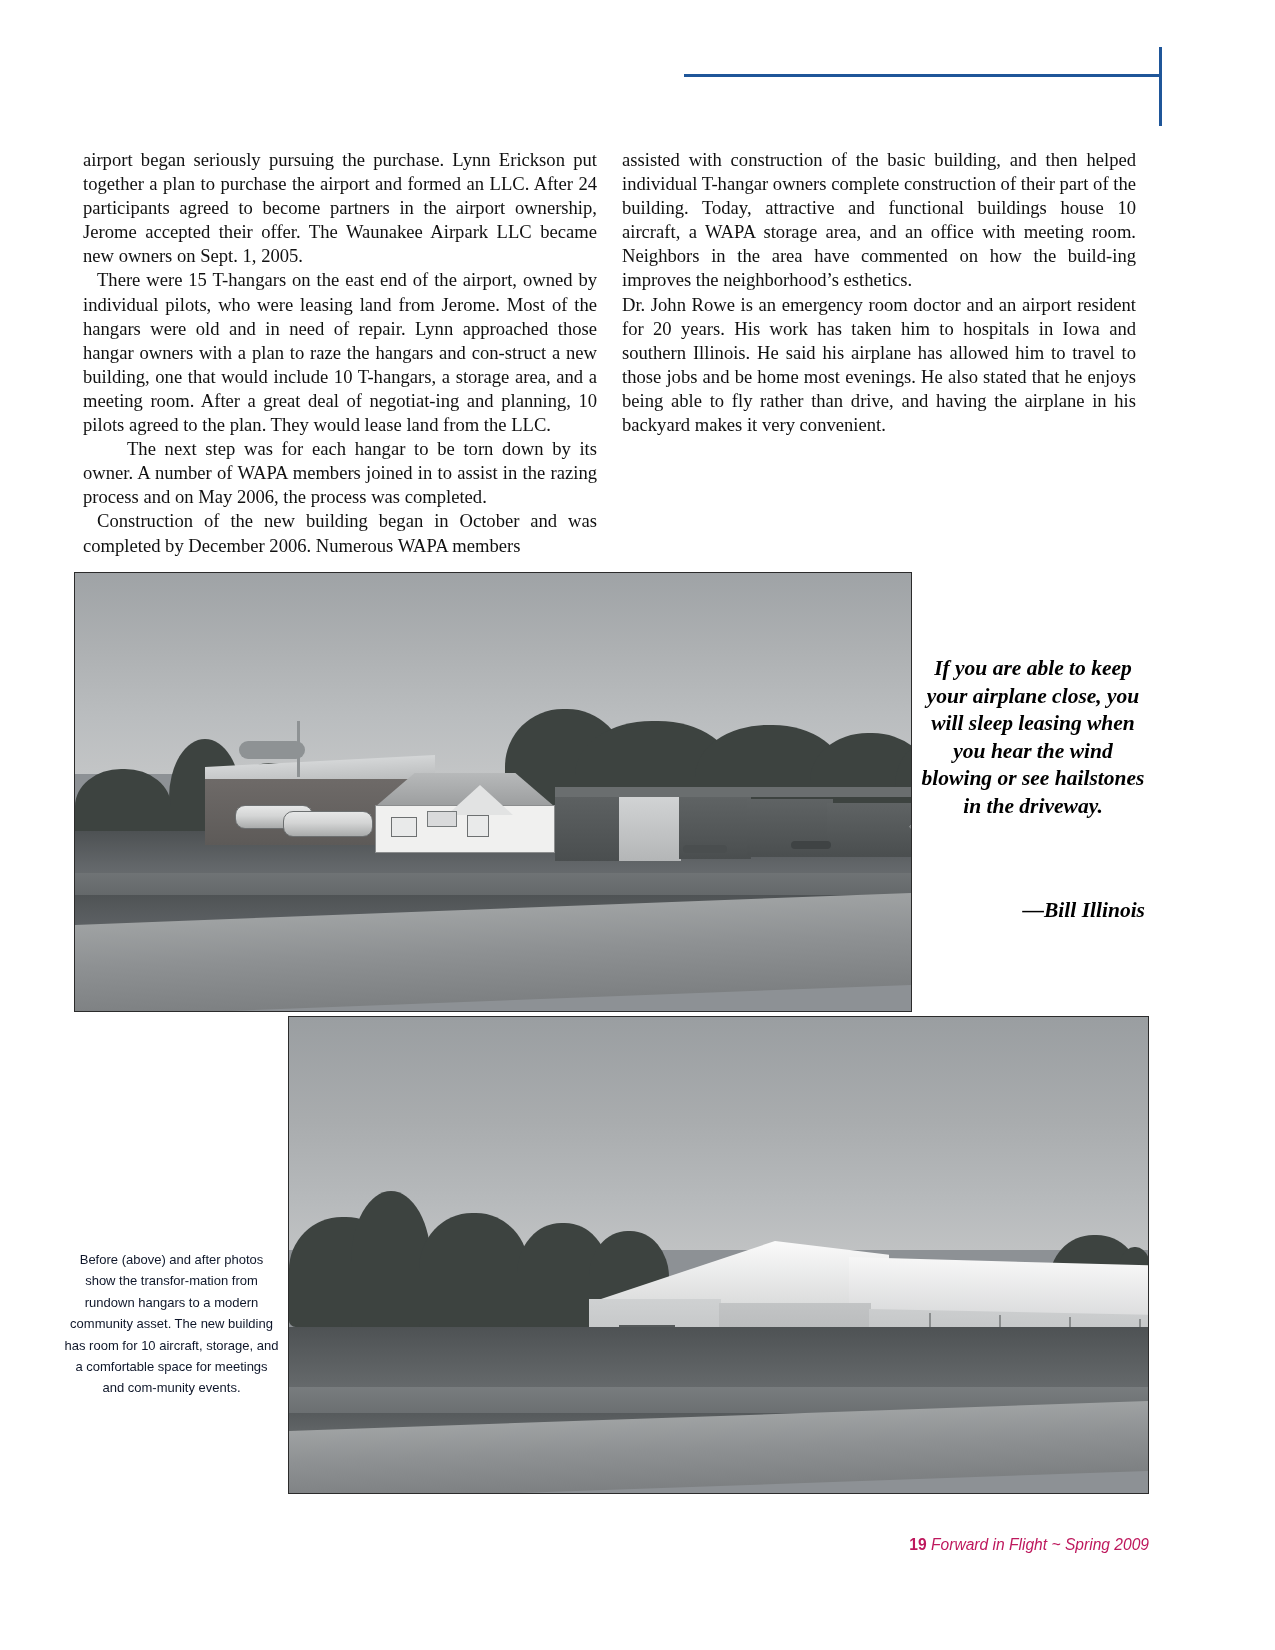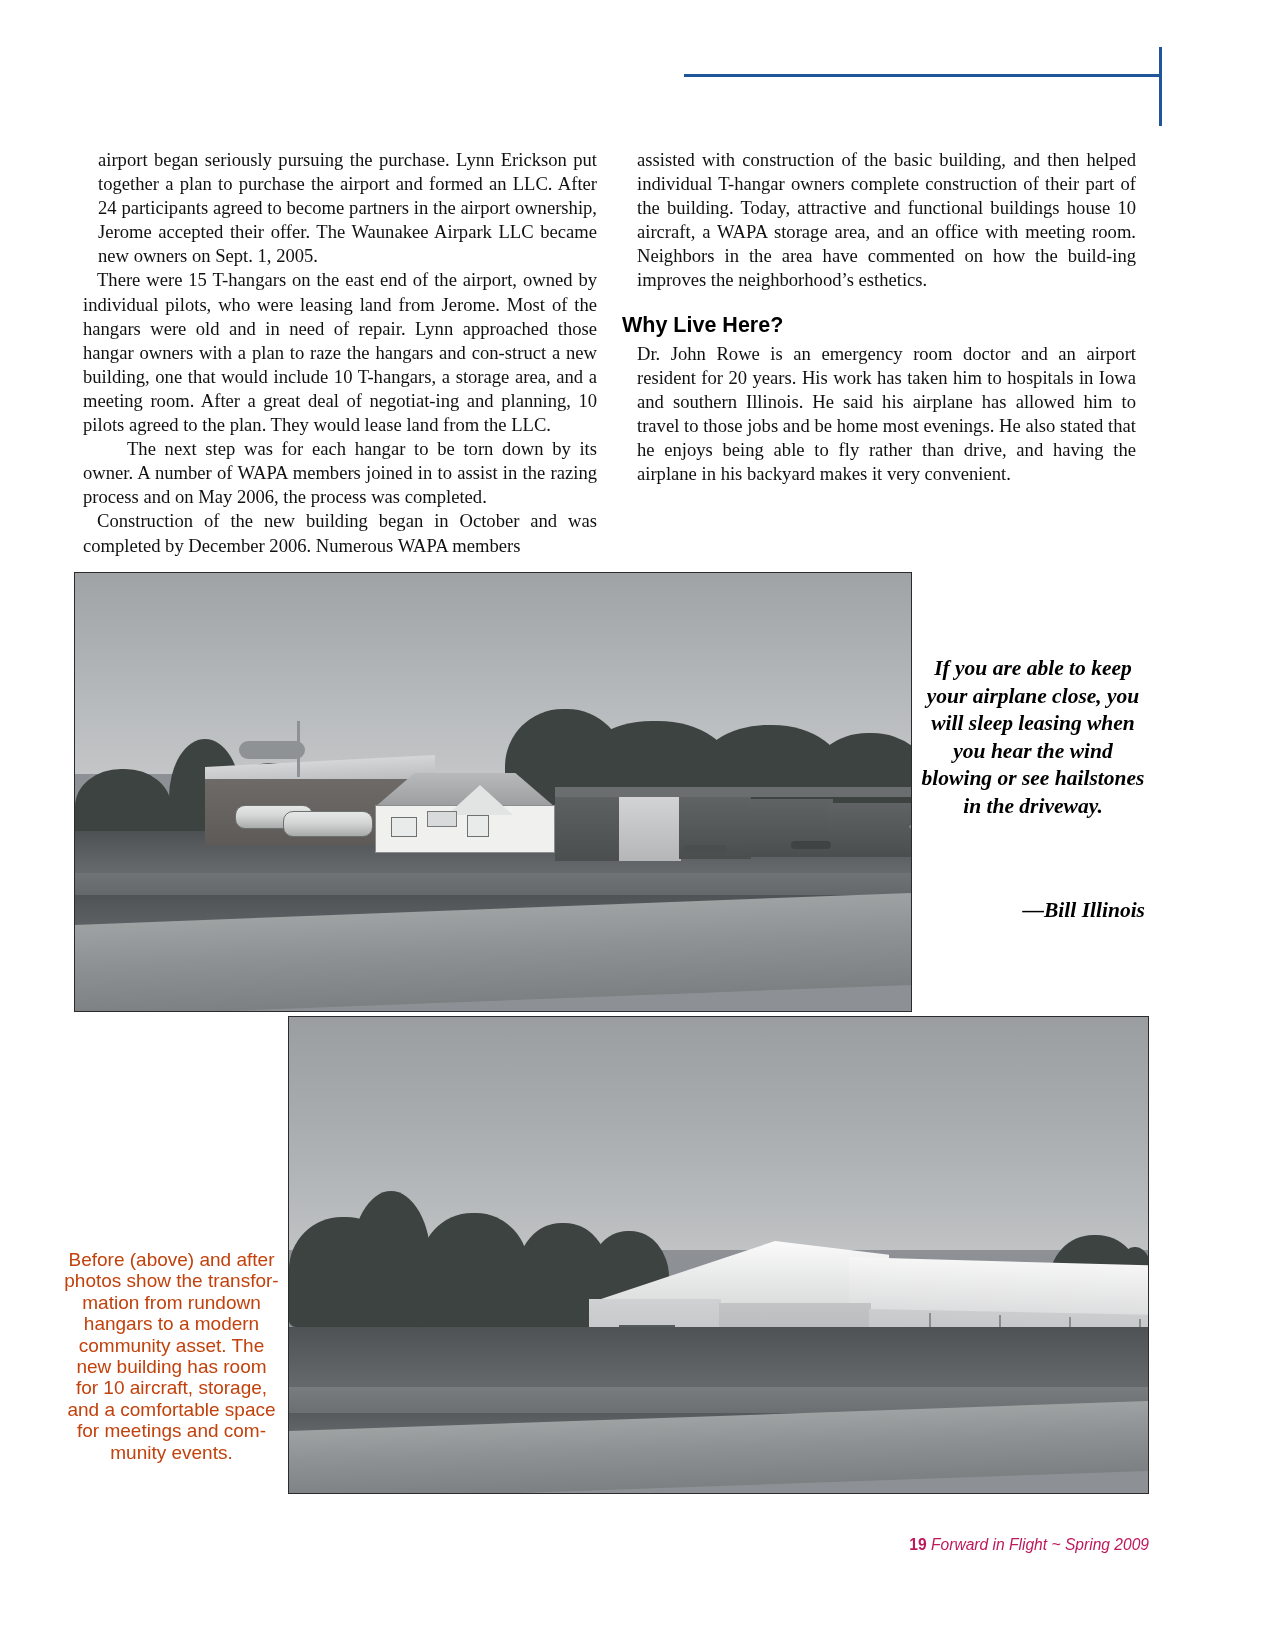--- a/index.html
+++ b/index.html
@@ -52,21 +52,21 @@
     text-align: justify;
     color: #111111;
     hyphens: none;
   }
   .col-left  { left: 83px; }
   .col-right { left: 622px; }
 
   .col p { margin: 0; text-align: justify; text-justify: inter-word; }
   .col p.ind-sm { text-indent: 14px; }
   .col p.ind-lg { text-indent: 44px; }
-  .col p.noind  { text-indent: 0; margin-left: 15px; }
+  .col p.noind  { text-indent: 0; }
 
   .sec-head {
     font-family: "Liberation Sans", sans-serif;
     font-weight: bold;
     font-size: 21.5px;
     line-height: 26px;
     margin: 19px 0 4px 0;
     color: #000000;
     text-align: left;
   }
@@ -115,24 +115,24 @@
     font-size: 21.5px;
     color: #000000;
   }
 
   
   .caption-left {
     position: absolute;
     left: 63px; top: 1249px;
     width: 217px;
     font-family: "Liberation Sans", sans-serif;
-    font-size: 19px;
+    font-size: 13px;
     line-height: 21.4px;
     text-align: center;
-    color: #c2410c;
+    color: #0f172a;
   }
   .photo-credit-wrap {
     position: absolute;
     left: 1151px; top: 1166px;
     width: 24px; height: 300px;
   }
 
   
   .footer {
     position: absolute;
@@ -195,21 +195,20 @@
 
   <div class="col col-left">
     <p class="noind">airport began seriously pursuing the purchase. Lynn Erickson put together a plan to purchase the airport and formed an LLC. After 24 participants agreed to become partners in the airport ownership, Jerome accepted their offer. The Waunakee Airpark LLC became new owners on Sept. 1, 2005.</p>
     <p class="ind-sm">There were 15 T-hangars on the east end of the airport, owned by individual pilots, who were leasing land from Jerome. Most of the hangars were old and in need of repair. Lynn approached those hangar owners with a plan to raze the hangars and con-struct a new building, one that would include 10 T-hangars, a storage area, and a meeting room. After a great deal of negotiat-ing and planning, 10 pilots agreed to the plan. They would lease land from the LLC.</p>
     <p class="ind-lg">The next step was for each hangar to be torn down by its owner. A number of WAPA members joined in to assist in the razing process and on May 2006, the process was completed.</p>
     <p class="ind-sm">Construction of the new building began in October and was completed by December 2006. Numerous WAPA members</p>
   </div>
 
   <div class="col col-right">
     <p class="noind">assisted with construction of the basic building, and then helped individual T-hangar owners complete construction of their part of the building. Today, attractive and functional buildings house 10 aircraft, a WAPA storage area, and an office with meeting room. Neighbors in the area have commented on how the build-ing improves the neighborhood’s esthetics.</p>
-    <h2 class="sec-head">Why Live Here?</h2>
     <p class="noind">Dr. John Rowe is an emergency room doctor and an airport resident for 20 years. His work has taken him to hospitals in Iowa and southern Illinois. He said his airplane has allowed him to travel to those jobs and be home most evenings. He also stated that he enjoys being able to fly rather than drive, and having the airplane in his backyard makes it very convenient.</p>
   </div>
 
   <div class="photo-top">
     <div class="sky-top ph"></div>
 
     <div class="treeline ph" style="left:430px; top:136px; width:120px; height:120px;"></div>
     <div class="treeline ph" style="left:500px; top:148px; width:160px; height:112px;"></div>
     <div class="treeline ph" style="left:620px; top:152px; width:150px; height:108px;"></div>
     <div class="treeline ph" style="left:735px; top:160px; width:120px; height:100px;"></div>

